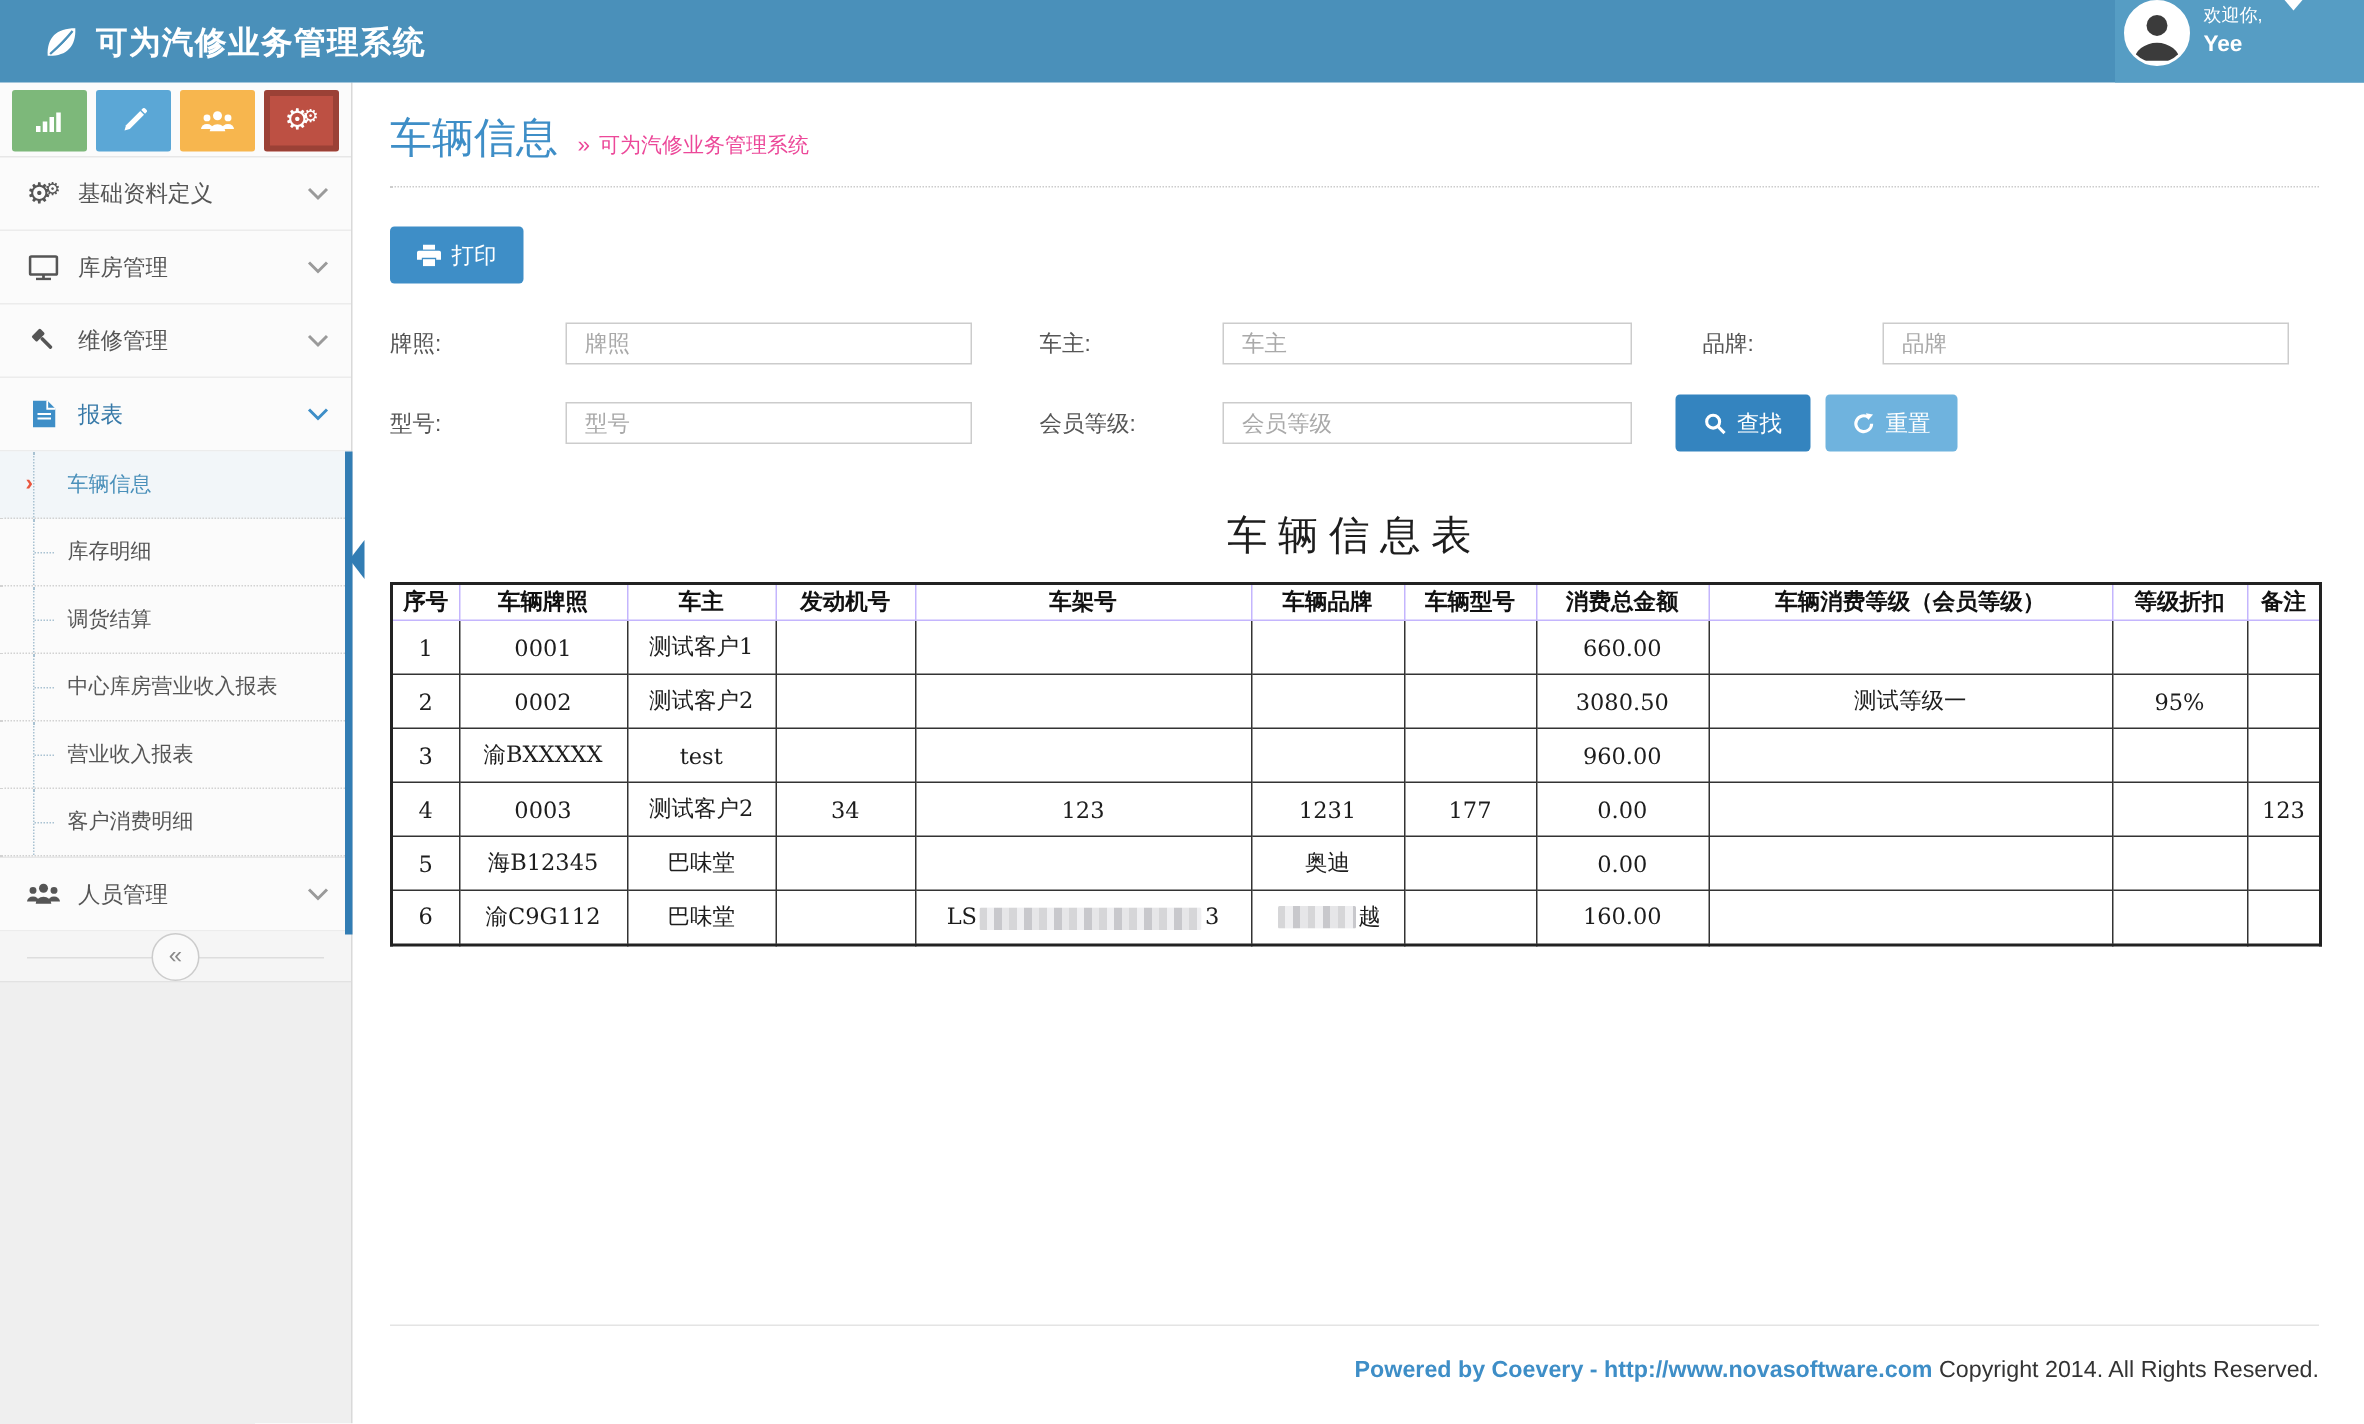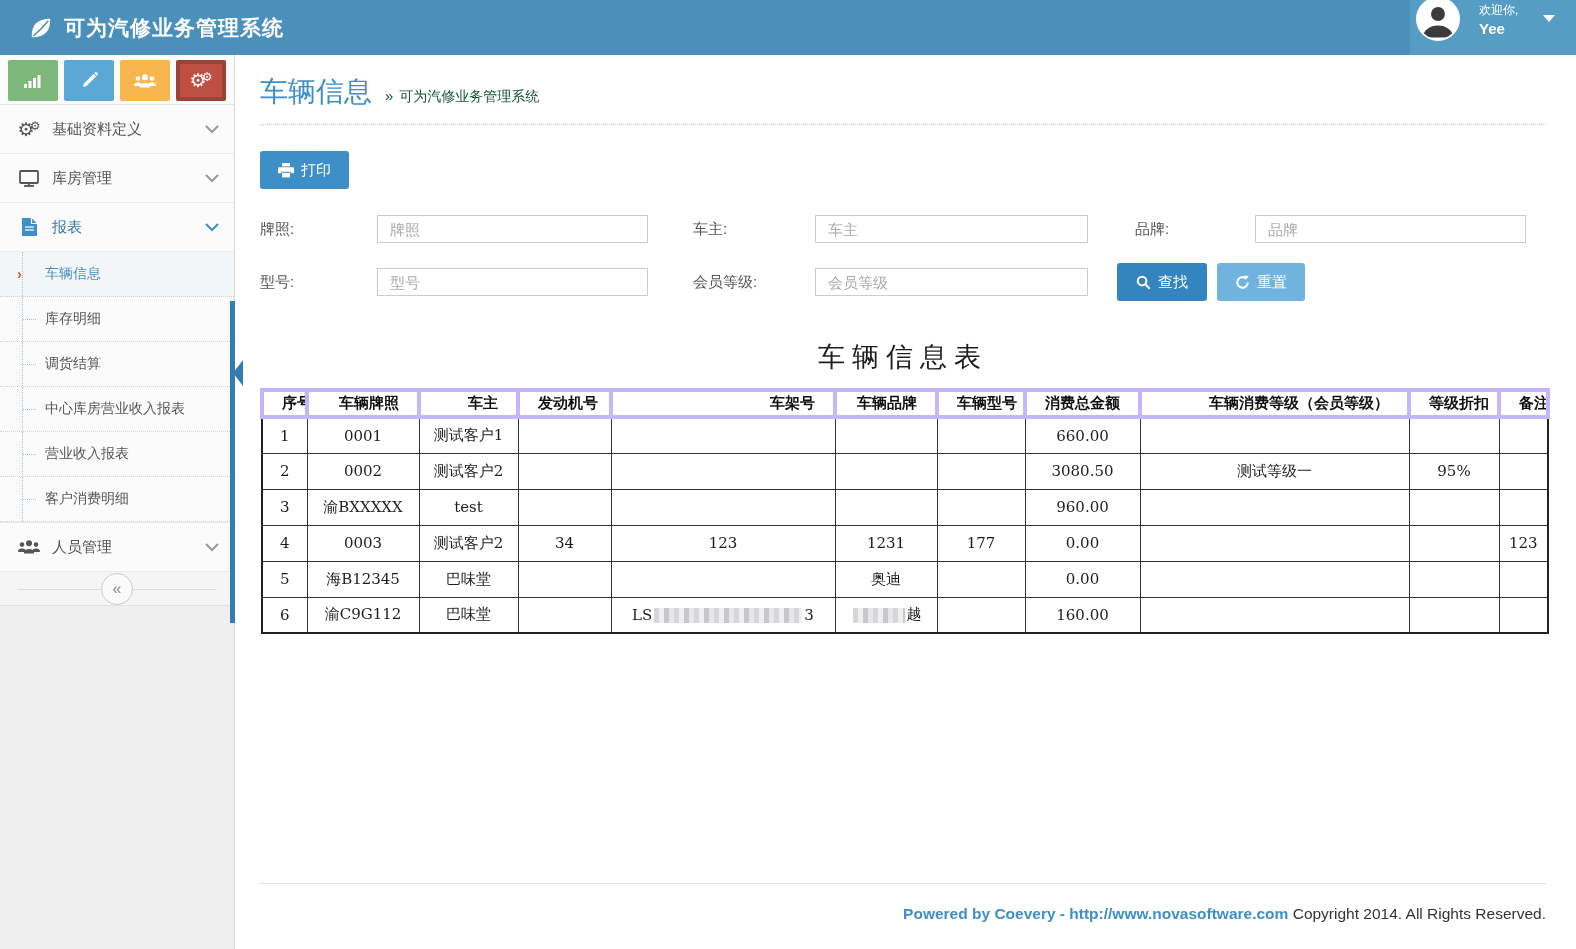--- a/index.html
+++ b/index.html
@@ -2,21 +2,21 @@
 <html><head>
 <meta charset="utf-8">
 <style>
   * { margin:0; padding:0; box-sizing:border-box; }
   html,body { width:1576px; height:949px; background:#fff; font-family:"Liberation Sans",sans-serif; overflow:hidden; }
   .app { position:relative; width:1576px; height:949px; }
 
   
   .topbar { position:absolute; top:0; left:0; right:0; height:55px; background:#4a90ba; display:flex; justify-content:space-between; align-items:stretch; z-index:20; }
   .brand { display:flex; align-items:center; gap:10px; padding-left:28px; color:#fff; font-size:21px; font-weight:bold; letter-spacing:1px; }
-  .user-box { width:166px; background:#569dc4; display:flex; align-items:center; gap:19px; padding:0 10px 18px 6px; cursor:pointer; }
+  .user-box { width:166px; background:#569dc4; display:flex; gap:9px; padding:0 10px 18px 6px; cursor:pointer; }
   .avatar { width:44px; height:44px; border-radius:50%; background:#fff; display:flex; align-items:flex-end; justify-content:center; overflow:hidden; border:2px solid #fff; }
   .welcome { color:#fff; line-height:1.25; }
   .welcome .w1 { font-size:12px; }
   .welcome .w2 { font-size:15px; font-weight:bold; }
   .caret-down { width:0; height:0; border-left:6px solid transparent; border-right:6px solid transparent; border-top:7px solid #fff; margin-left:6px; }
 
   
   .sidebar { position:absolute; top:55px; left:0; bottom:0; width:235px; background:#fbfbfb; border-right:1px solid #d9d9d9; display:flex; flex-direction:column; z-index:10; }
   .shortcuts { height:50px; padding:5px 7px 0 8px; display:flex; gap:6px; border-bottom:1px solid #e7e7e7; }
   .sc-btn { width:50px; height:41px; border:none; border-radius:2px; display:flex; align-items:center; justify-content:center; color:#fff; cursor:pointer; }
@@ -50,37 +50,37 @@
 
   .collapse-row { position:relative; height:34px; background:#f5f5f5; border-bottom:1px solid #e2e2e2; }
   .collapse-row .h-line { position:absolute; left:18px; right:18px; top:50%; border-top:1px solid #ddd; }
   .collapse-btn { position:absolute; left:50%; top:50%; transform:translate(-50%,-50%); width:32px; height:32px; border-radius:50%; background:#fafafa; border:1px solid #ccc; color:#8a8a8a; font-size:16px; line-height:1; cursor:pointer; }
   .sidebar-filler { flex:1; background:#efefef; }
 
   
   .main { position:absolute; left:236px; top:55px; right:0; bottom:0; background:#fff; padding:0 30px 0 24px; }
   .page-head { height:70px; display:flex; align-items:center; gap:13px; border-bottom:1px dotted #ccc; padding-top:4px; }
   .page-title { font-size:28px; font-weight:normal; color:#3e8ec7; }
-  .crumb { font-size:14px; color:#14532d; margin-top:10px; }
+  .crumb { font-size:14px; color:#ec4899; margin-top:10px; }
   .crumb .sep { margin-right:6px; font-size:15px; }
 
   .btn { display:inline-flex; align-items:center; justify-content:center; gap:7px; border:none; border-radius:3px; color:#fff; font-size:15px; cursor:pointer; font-family:inherit; }
   .print-btn { margin-top:26px; width:89px; height:38px; background:#3e8ec7; }
   .search-btn { width:90px; height:38px; background:#3484bf; }
   .reset-btn  { width:88px; height:38px; background:#6fb3de; }
 
   .filter-grid { margin-top:26px; display:grid; grid-template-columns:117px 271px 45px 122px 273px 47px 120px 271px; row-gap:20px; align-items:center; }
   .f-label { font-size:15px; color:#555; }
   .f-input { width:100%; height:28px; border:1px solid #ccc; padding:0 12px; font-size:15px; color:#555; background:#fff; outline:none; font-family:inherit; }
   .f-input::placeholder { color:#a9a9a9; }
   .btn-cell { grid-column:7 / span 2; display:flex; gap:10px; margin-left:-18px; }
 
   .table-title { margin-top:38px; text-align:center; font-family:"DejaVu Serif","Liberation Serif",serif; font-weight:normal; font-size:27px; letter-spacing:7px; color:#1d1d1d; }
   table.report { margin-top:13px; width:1286px; border-collapse:collapse; table-layout:fixed; border:2px solid #222; }
-  table.report th { border:4px solid #c4b5fd; font-size:15px; font-weight:bold; text-align:right; padding:2px 18px; height:21px; color:#111; white-space:nowrap; overflow:hidden; }
+  table.report th { border:1px solid #c4b5fd; font-size:15px; font-weight:bold; text-align:center; padding:2px 3px; height:21px; color:#111; white-space:nowrap; overflow:hidden; }
   table.report td { border:1px solid #333; height:36px; text-align:center; font-family:"DejaVu Serif","Liberation Serif",serif; font-size:15px; color:#1d1d1d; white-space:nowrap; overflow:hidden; }
   .px-blur { display:inline-block; vertical-align:middle; height:15px; margin:0 2px; border-radius:1px;
     background-image:
       repeating-linear-gradient(90deg,#d6d6d8 0 5px,#efeff1 5px 10px,#c8c8cc 10px 15px,#e6e6e8 15px 20px),
       repeating-linear-gradient(0deg,rgba(255,255,255,.45) 0 5px,rgba(0,0,0,.06) 5px 10px); }
 
   .page-footer { position:absolute; left:24px; right:30px; bottom:26px; border-top:1px solid #e4e4e4; padding-top:21px; text-align:right; font-size:15.5px; color:#333; }
   .powered { color:#3e8ec7; font-weight:bold; text-decoration:none; }
 
   svg { display:block; }
@@ -173,20 +173,36 @@
             </svg>
         </span>
         <span class="mi-label">库房管理</span>
         <span class="mi-chevron">
           <svg width="14" height="9" viewBox="0 0 14 9" fill="none" stroke="#9a9a9a" stroke-width="2">
               <polyline points="1,1 7,7 13,1"></polyline>
             </svg>
         </span>
       </div>
 
+      <div class="menu-item">
+        <span class="mi-icon">
+          <svg width="18" height="18" viewBox="0 0 18 18" fill="#555">
+              <g transform="rotate(-45 9 9)">
+                <rect x="5" y="1.5" width="8" height="5" rx="1"></rect>
+                <rect x="8" y="6.5" width="2.4" height="10" rx="1"></rect>
+              </g>
+            </svg>
+        </span>
+        <span class="mi-label">维修管理</span>
+        <span class="mi-chevron">
+          <svg width="14" height="9" viewBox="0 0 14 9" fill="none" stroke="#9a9a9a" stroke-width="2">
+              <polyline points="1,1 7,7 13,1"></polyline>
+            </svg>
+        </span>
+      </div>
 
       <div class="menu-item is-open">
         <span class="mi-icon">
           <svg width="15" height="18" viewBox="0 0 15 18">
               <path d="M0 0 h9.5 L15 5.5 V18 H0 Z" fill="#3e8ec7"></path>
               <path d="M9.5 0 V5.5 H15" fill="none" stroke="#fff" stroke-width="1.2"></path>
               <line x1="3" y1="9" x2="12" y2="9" stroke="#fff" stroke-width="1.2"></line>
               <line x1="3" y1="12" x2="12" y2="12" stroke="#fff" stroke-width="1.2"></line>
             </svg>
         </span>

